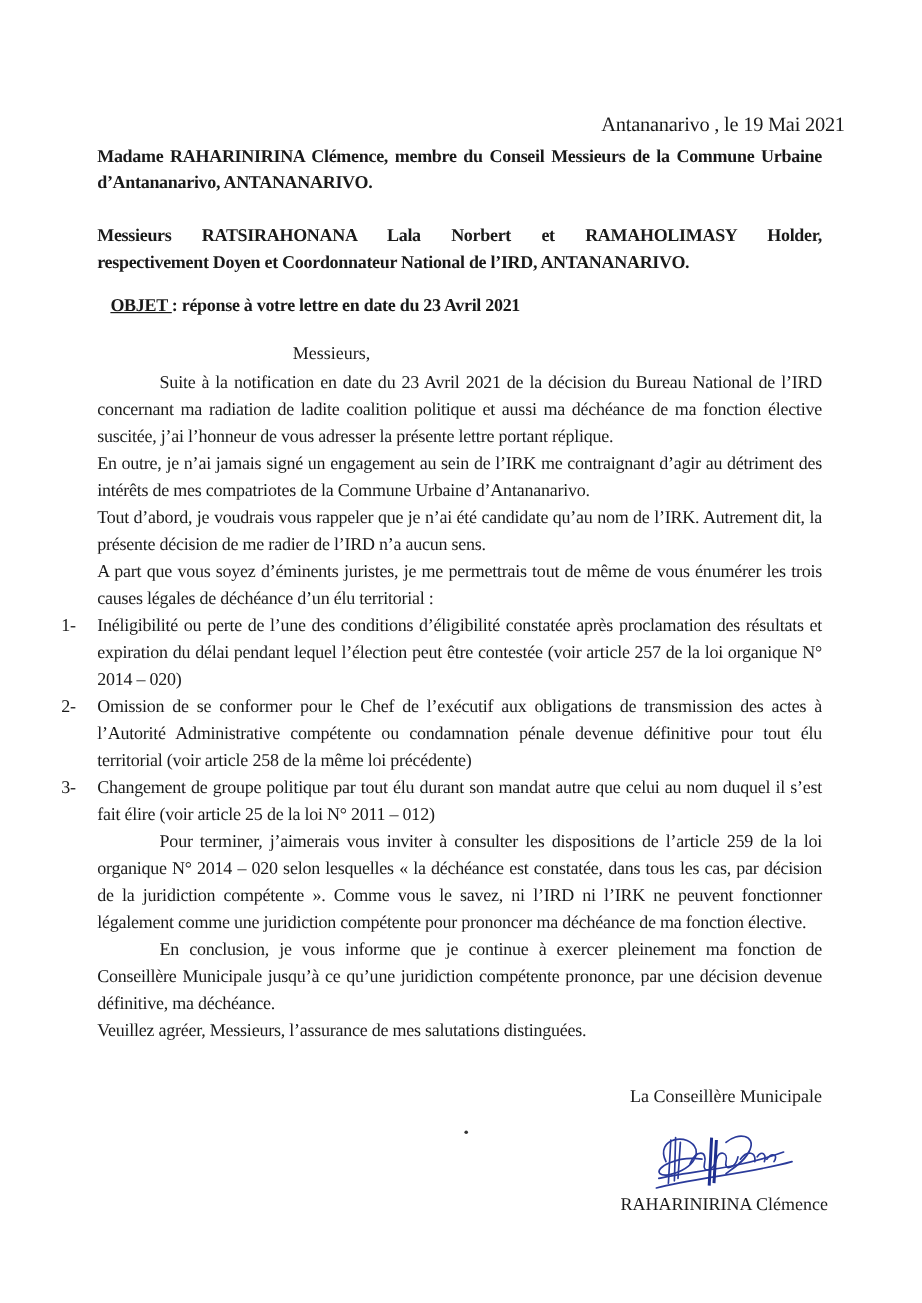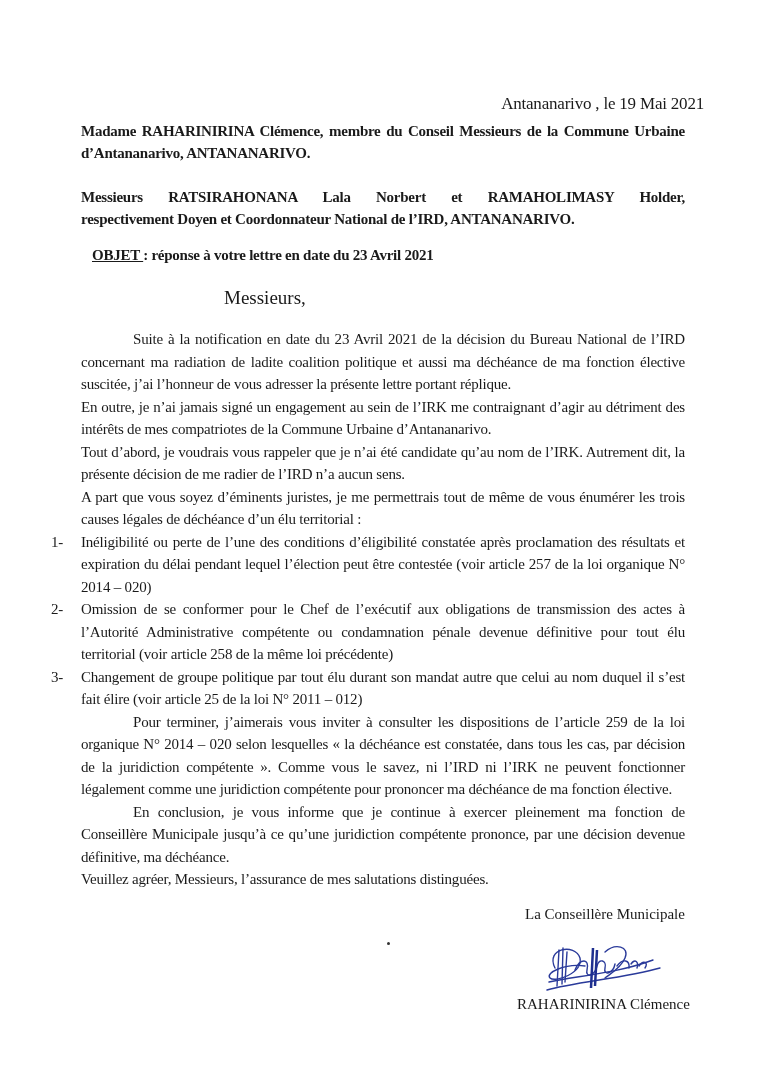--- a/index.html
+++ b/index.html
@@ -8,22 +8,22 @@
     font-family: "Liberation Serif", serif; color: #1a1a1a;
   }
   .abs { position: absolute; }
   .date { top: 94px; right: 64px; font-size: 17px; letter-spacing: -0.2px; }
   .addr { left: 81px; width: 604px; font-size: 15px; font-weight: bold; line-height: 22px; text-align: justify; text-align-last: left; letter-spacing: -0.25px; }
   .addr1 { top: 120px; }
   .addr2 { top: 186px; }
   .addr2 .l1 { display: block; text-align: justify; text-align-last: justify; }
   .objet { top: 247px; left: 92px; font-size: 15px; font-weight: bold; letter-spacing: -0.25px; }
   .objet .u { text-decoration: underline; }
-  .body-text { left: 81px; width: 604px; font-size: 15px; line-height: 22.5px; letter-spacing: -0.2px; margin-top: 20px; }
-  .salut { top: 287px; left: 224px; font-size: 19px; }
+  .body-text { left: 81px; width: 604px; font-size: 15px; line-height: 22.5px; letter-spacing: -0.2px; }
+  .salut { top: 287px; left: 244px; font-size: 15px; }
   p.para { margin: 0; text-align: justify; }
   p.indent { text-indent: 52px; }
   .main { top: 308px; }
   ol.causes { margin: 0; padding: 0; list-style: none; margin-left: -30px; }
   ol.causes li { display: flex; text-align: justify; }
   ol.causes .num { width: 30px; flex: 0 0 30px; }
   ol.causes .txt { flex: 1; }
   .closing-title { top: 906px; left: 513px; font-size: 15px; margin-left: 12px; }
   .signature { top: 938px; left: 535px; width: 130px; height: 60px; }
   .signer { top: 996px; left: 505px; font-size: 15px; margin-left: 12px; }

